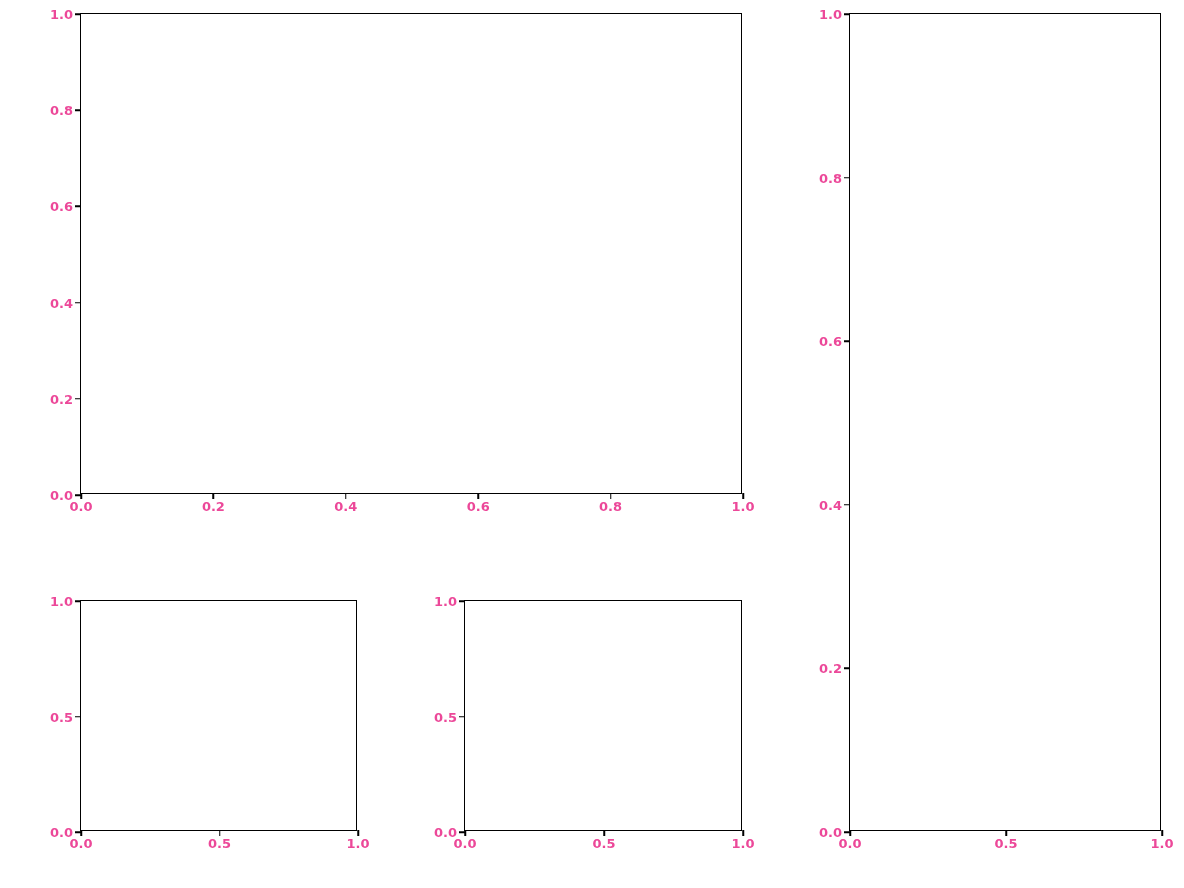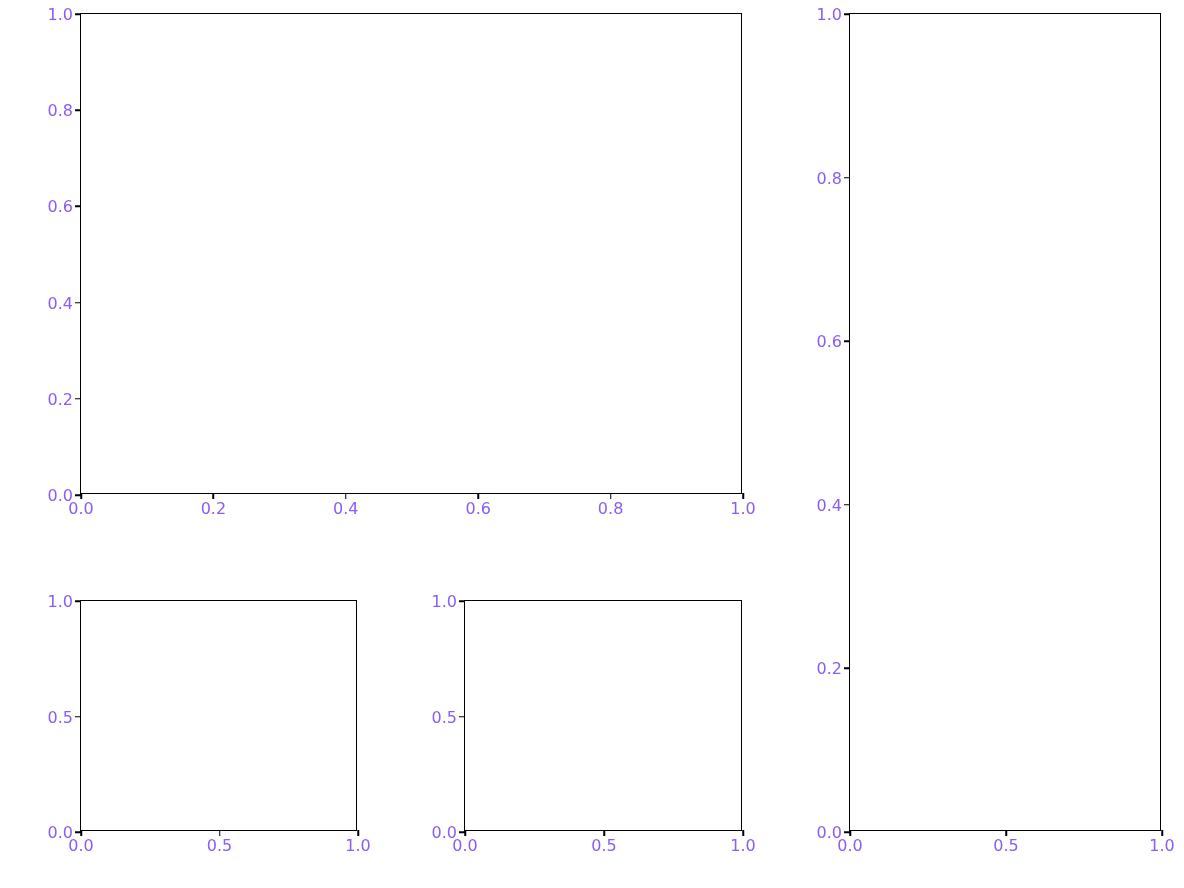--- a/index.html
+++ b/index.html
@@ -16,23 +16,24 @@
     height: 888px;
   }
   .axes-frame {
     position: absolute;
     border: 1.5px solid #000;
     box-sizing: border-box;
     background: #fff;
   }
   .tick-label {
     position: absolute;
-    font-size: 16px;
-    color: #8b5cf6;
+    font-size: 13px;
+    color: #ec4899;
     white-space: nowrap;
+    font-weight: bold;
   }
   .tick-x {
     transform: translate(-50%, 0);
     top: 100%;
     margin-top: 6px;
   }
   .tick-y {
     transform: translate(-100%, -50%);
     left: 0;
     margin-left: -8px;

